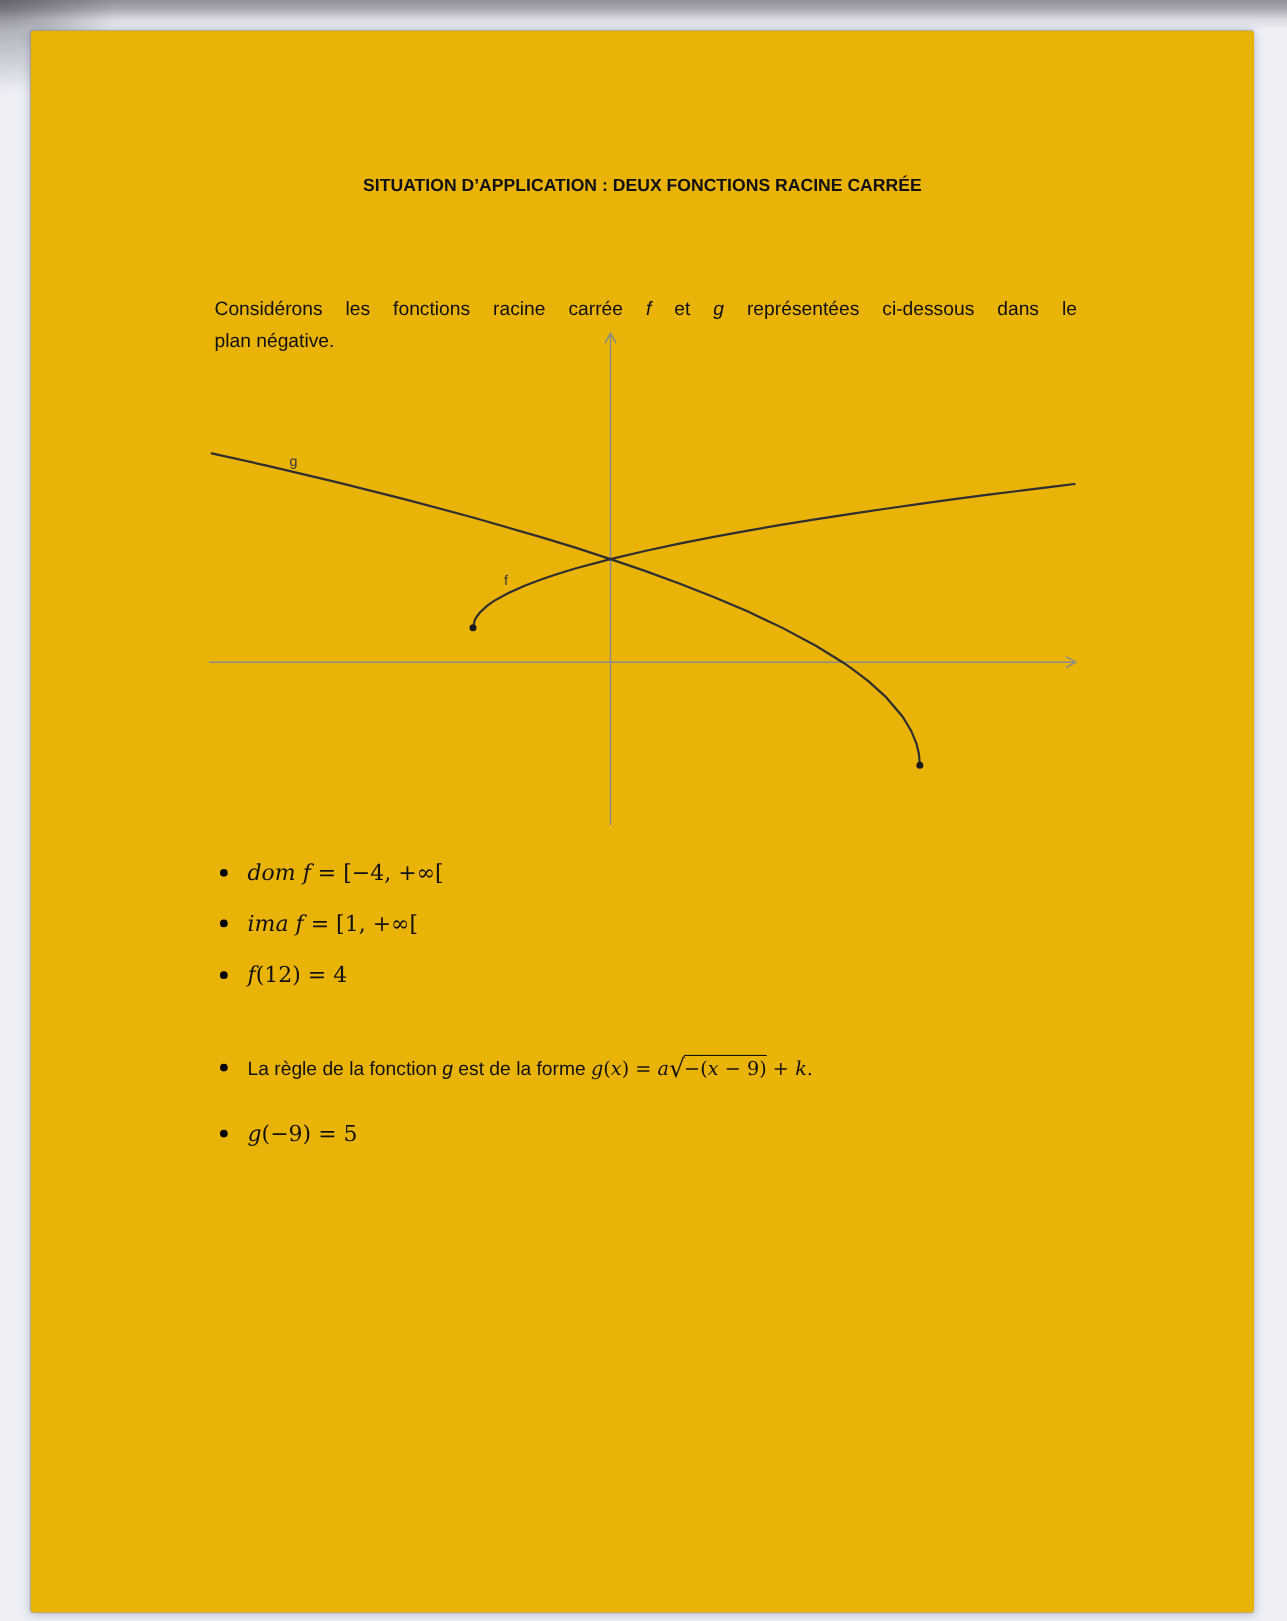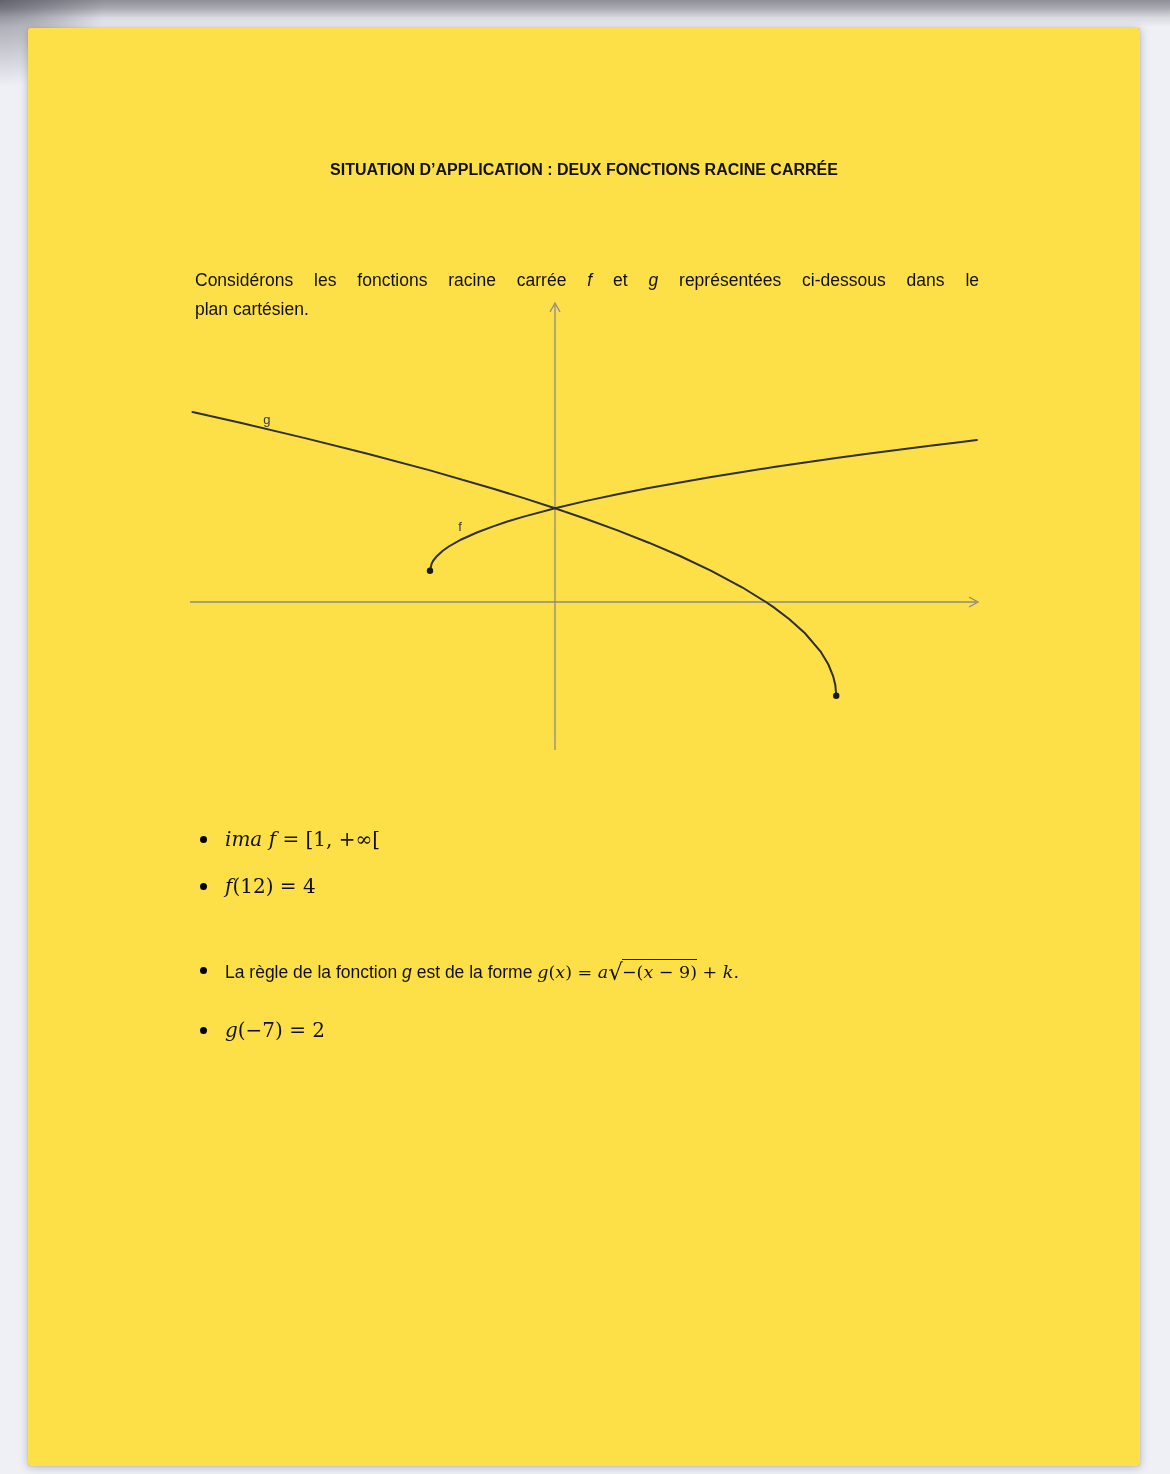--- a/index.html
+++ b/index.html
@@ -5,21 +5,21 @@
   * { margin:0; padding:0; box-sizing:border-box; }
   html,body { width:1170px; height:1474px; overflow:hidden;
     font-family:"Liberation Sans", sans-serif; background:#eef0f6; }
 
   .top-band { position:absolute; left:0; top:0; width:1170px; height:27px;
     background:linear-gradient(180deg,#8f8f97 0%,#a9a9b1 30%,#d9dae0 65%,#eef0f6 100%); }
   .corner-shade { position:absolute; left:0; top:0; width:110px; height:90px;
     background:radial-gradient(ellipse at 0 0, rgba(55,55,68,.5), transparent 68%); }
 
   .page { position:absolute; left:28px; top:28px; width:1112px; height:1438px;
-    background:#fde047; border-radius:3px;
+    background:#eab308; border-radius:3px;
     box-shadow:0 1px 9px rgba(80,80,105,.38), 0 0 1px rgba(120,120,140,.5); }
 
   .title { position:absolute; top:133px; left:0; width:100%;
     text-align:center; font-weight:bold; font-size:16px; color:#111; }
 
   .intro { position:absolute; top:210px; left:167px; width:784px;
     font-size:17.5px; line-height:29px; color:#111; }
   .intro .jline { text-align:justify; text-align-last:justify;margin-top:28px; }
 
   .figure { position:absolute; left:162px; top:262px; width:816px; height:470px; }
@@ -50,39 +50,40 @@
 
 <div class="top-band"></div>
 <div class="corner-shade"></div>
 
 <div class="page">
 
   <div class="title">SITUATION D’APPLICATION : DEUX FONCTIONS RACINE CARRÉE</div>
 
   <div class="intro">
     <div class="jline"><span>Considérons les fonctions racine carrée </span><span class="si">f</span><span> et </span><span class="si">g</span><span> représentées ci-dessous dans le</span></div>
-    <div>plan cartésien.</div>
+    <div>plan négative.</div>
   </div>
 
   <div class="figure">
     <svg width="816" height="470" viewBox="0 0 816 470">
 
       <line x1="0" y1="312" x2="786" y2="312" stroke="#8a8a8a" stroke-width="1.3"></line>
       <path d="M779 307 L788 312 L779 317" fill="none" stroke="#8a8a8a" stroke-width="1.3"></path>
       <line x1="365" y1="460" x2="365" y2="15" stroke="#8a8a8a" stroke-width="1.3"></line>
       <path d="M360 22 L365 13 L370 22" fill="none" stroke="#8a8a8a" stroke-width="1.3"></path>
 
       <path fill="none" stroke="#2f2f2f" stroke-width="2" stroke-linecap="round" d="M240.0 280.8 L241.6 273.8 L243.1 270.9 L246.3 266.8 L252.5 261.0 L258.8 256.5 L271.3 249.5 L286.9 242.5 L302.5 236.6 L318.1 231.3 L333.8 226.6 L365.0 218.3 L396.3 210.9 L427.5 204.2 L458.8 198.1 L490.0 192.4 L521.3 187.0 L552.5 181.9 L583.8 177.1 L615.0 172.5 L646.3 168.1 L677.5 163.8 L708.8 159.7 L740.0 155.8 L771.3 151.9 L786.9 150.0"></path>
       <path fill="none" stroke="#2f2f2f" stroke-width="2" stroke-linecap="round" d="M2.5 122.1 L52.5 133.3 L115.0 148.1 L177.5 163.7 L240.0 180.4 L302.5 198.5 L333.8 208.1 L365.0 218.3 L396.3 229.0 L427.5 240.4 L458.8 252.7 L490.0 266.0 L521.3 280.8 L552.5 297.5 L575.9 312.0 L583.8 317.4 L599.4 329.2 L615.0 343.3 L630.6 361.6 L638.4 374.5 L643.1 386.0 L645.3 394.9 L646.3 405.8"></path>
       <circle r="3.2" fill="#1a1a1a" cx="240" cy="280.75"></circle>
       <circle r="3.2" fill="#1a1a1a" cx="646.25" cy="405.75"></circle>
       <text font-size="13" fill="#3a3a3a" x="268.125" y="241.375">f</text>
       <text font-size="13" fill="#3a3a3a" x="73.125" y="133.875">g</text>
     </svg>
   </div>
 
+  <div class="bullet math b1"><span class="mi">dom f</span><span class="mr"> = [−4, +∞[</span></div>
   <div class="bullet math b2"><span class="mi">ima f</span><span class="mr"> = [1, +∞[</span></div>
   <div class="bullet math b3"><span class="mi">f</span><span class="mr">(12) = 4</span></div>
   <div class="bullet b4"><span>La règle de la fonction </span><span class="si">g</span><span> est de la forme </span><span class="mi">g</span><span class="mr">(</span><span class="mi">x</span><span class="mr">) = </span><span class="mi">a</span><span class="mr sqrt">√</span><span class="mr rad">−(</span><span class="mi rad">x</span><span class="mr rad"> − 9)</span><span class="mr"> + </span><span class="mi">k</span><span class="mr">.</span></div>
-  <div class="bullet math b6"><span class="mi">g</span><span class="mr">(−7) = 2</span></div>
+  <div class="bullet math b6"><span class="mi">g</span><span class="mr">(−9) = 5</span></div>
 
 
 </div>
 
 </body></html>

